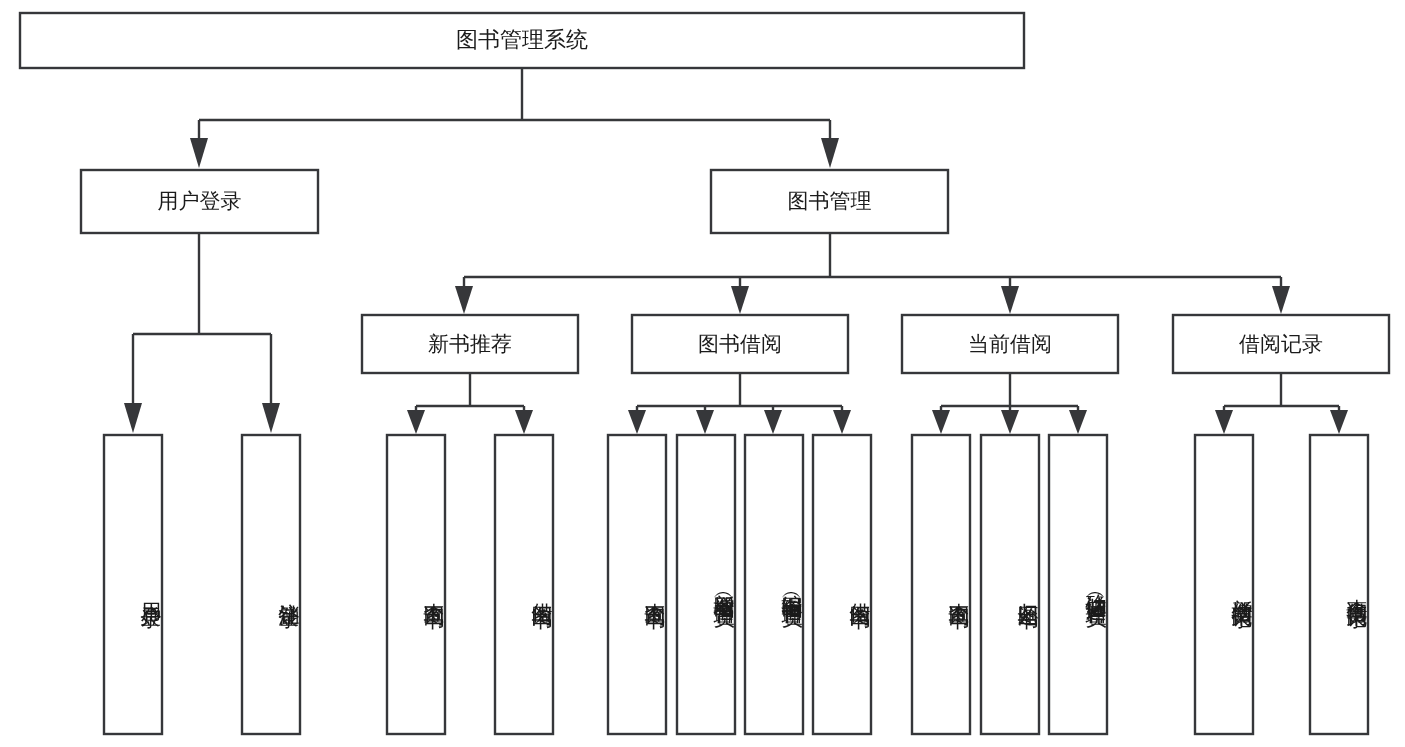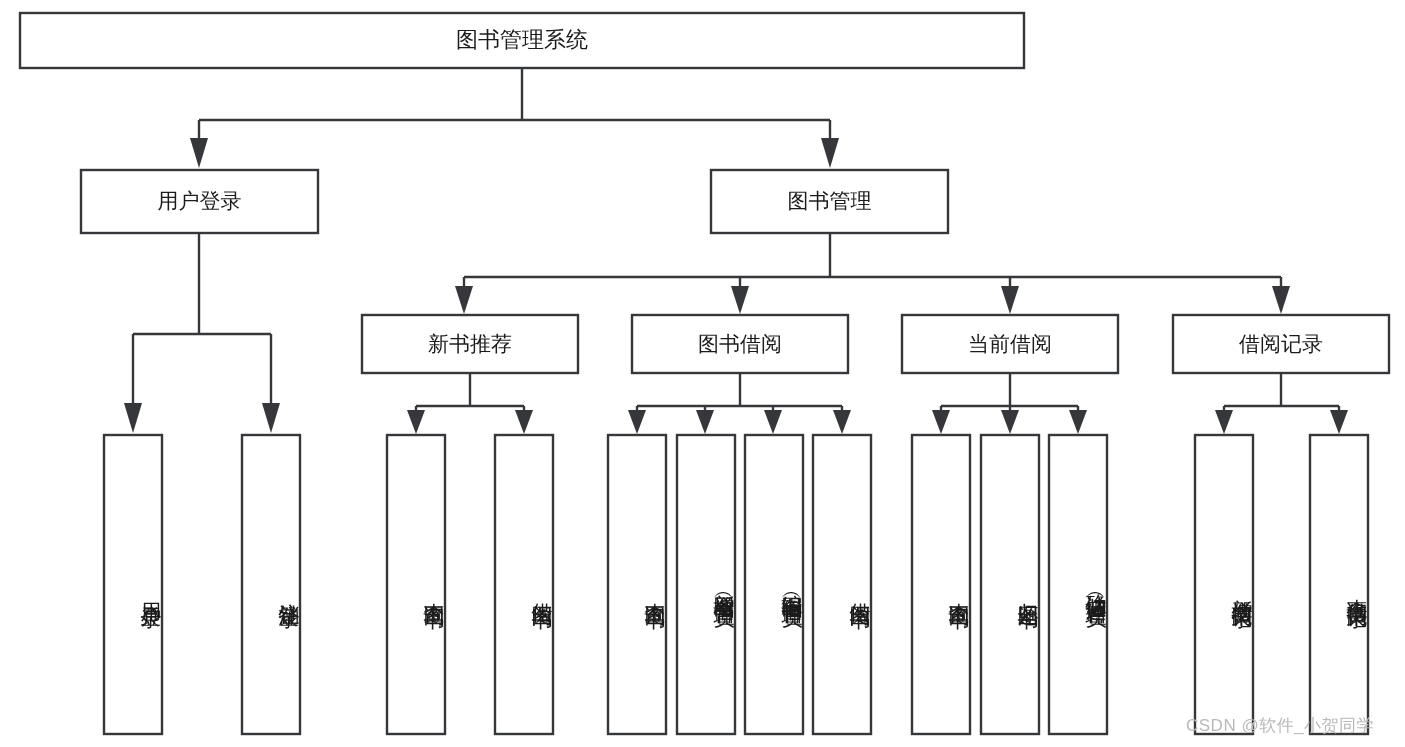--- a/index.html
+++ b/index.html
@@ -241,15 +241,14 @@
   <div class="leaf-label" style="left:745px; top:443px; width:58px; height:285px;">编辑图书（管理员）</div>
   <div class="leaf-label" style="left:813px; top:510px; width:58px; height:160px;">借阅图书</div>
 
   <div class="leaf-label" style="left:912px; top:510px; width:58px; height:160px;">查询图书</div>
   <div class="leaf-label" style="left:981px; top:510px; width:58px; height:160px;">归还图书</div>
   <div class="leaf-label" style="left:1049px; top:443px; width:58px; height:285px;">确认归还（管理员）</div>
 
   <div class="leaf-label" style="left:1195px; top:475px; width:58px; height:225px;">新增借阅记录</div>
   <div class="leaf-label" style="left:1310px; top:475px; width:58px; height:225px;">查询借阅记录</div>
 
-  <div class="watermark">CSDN @软件_小贺同学</div>
 
 </div>
 
 </body></html>

